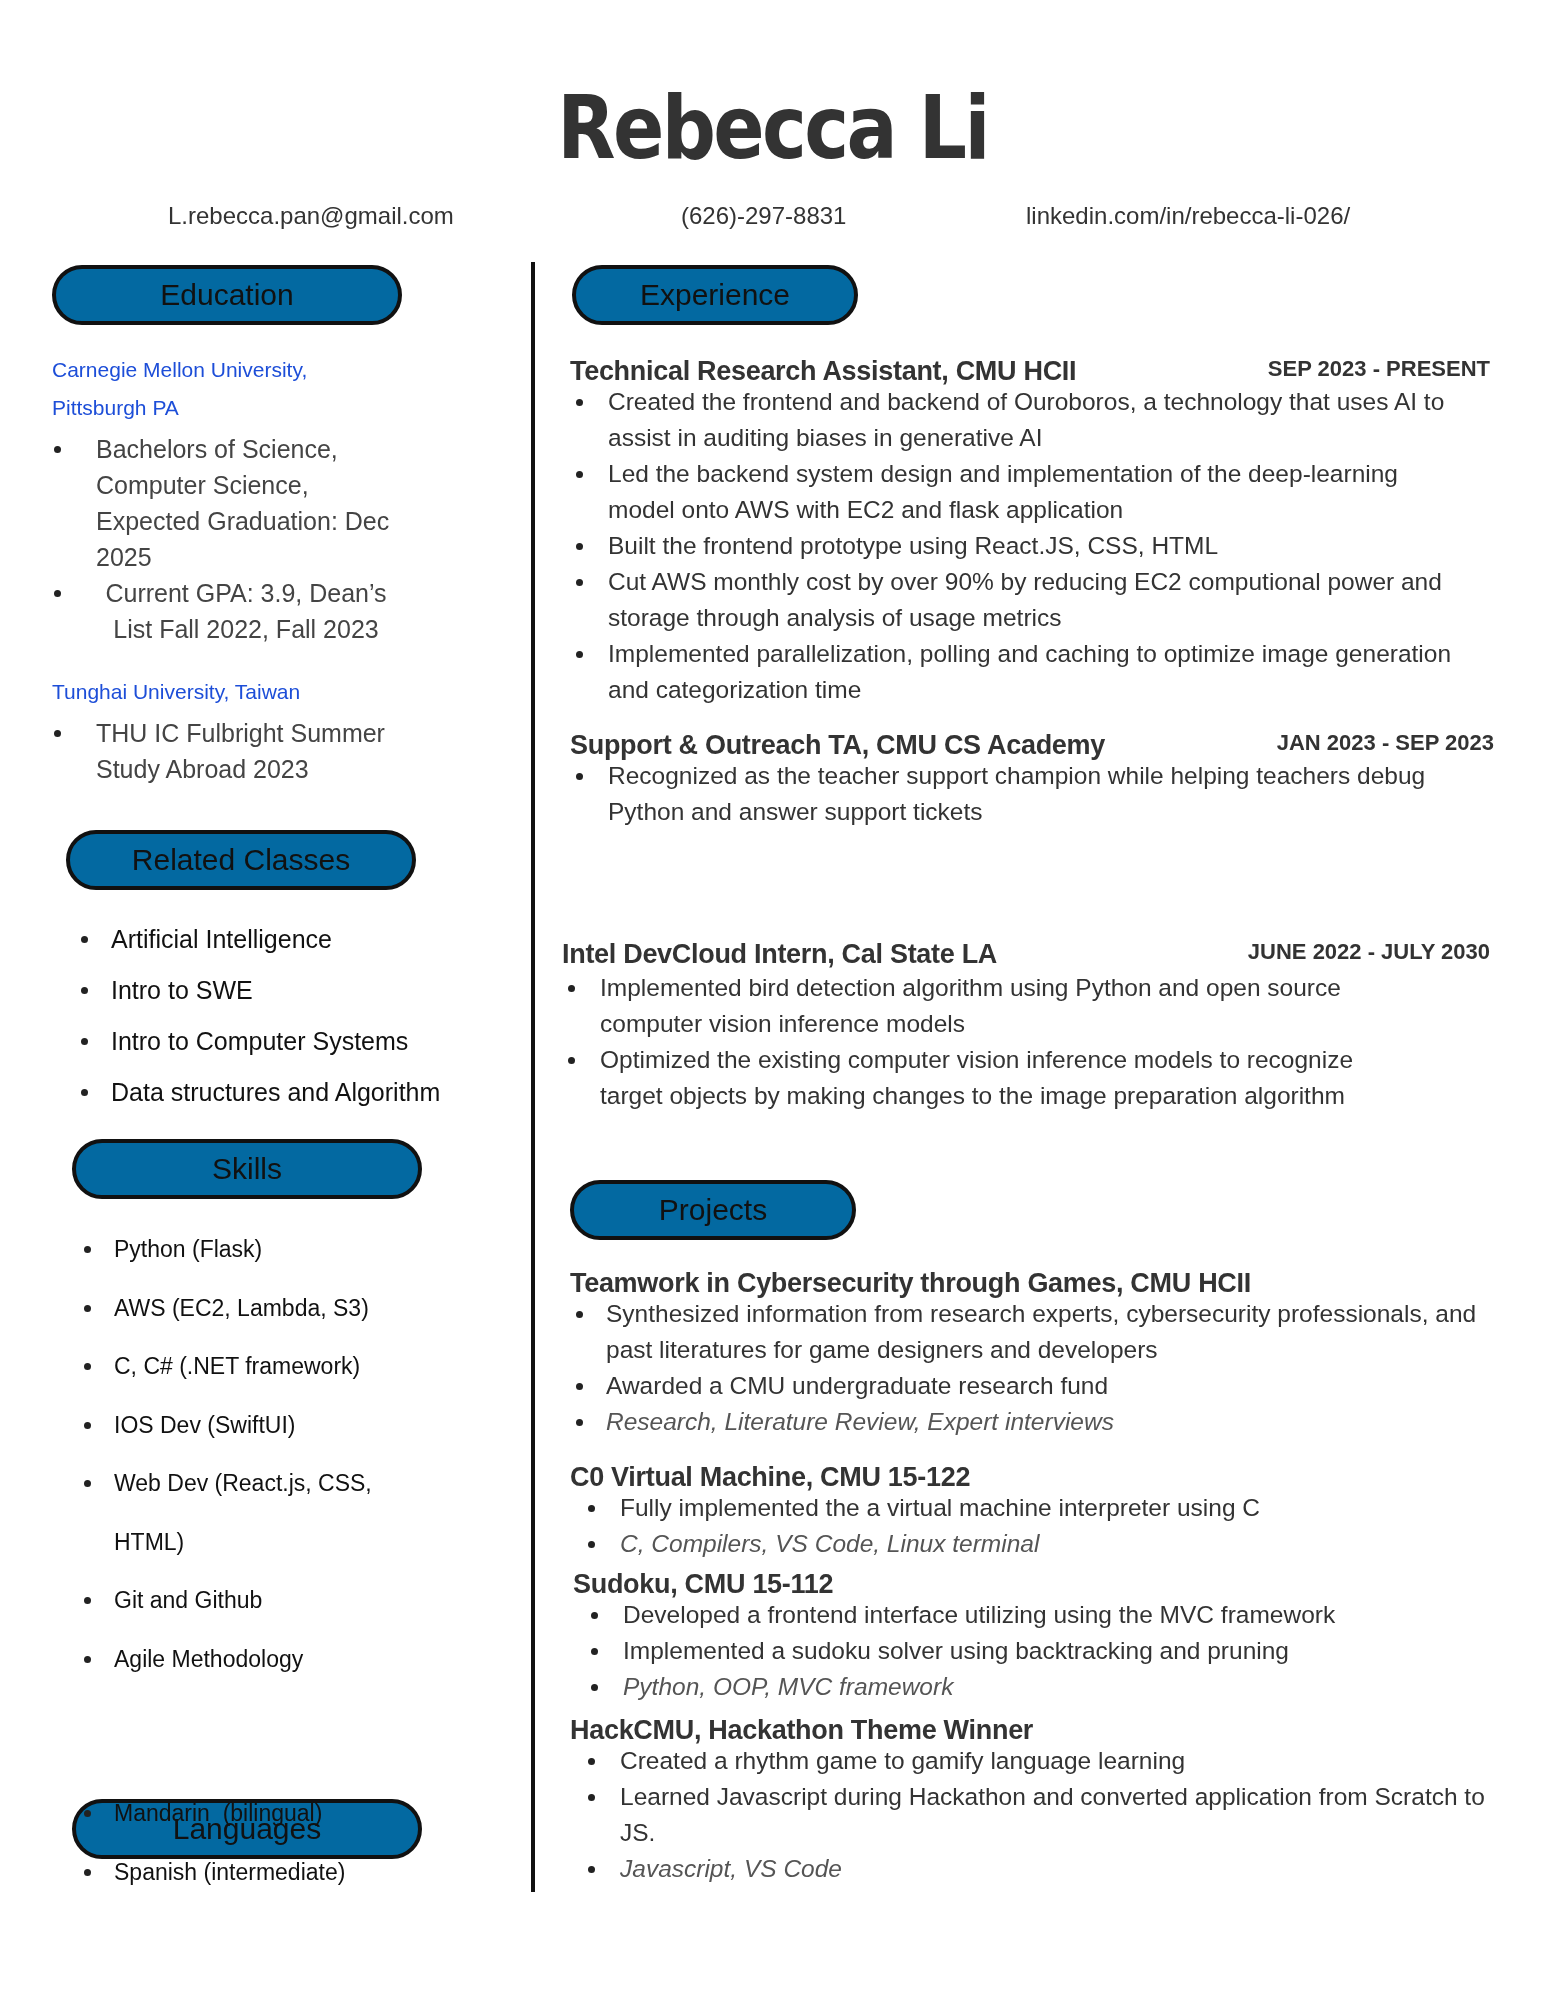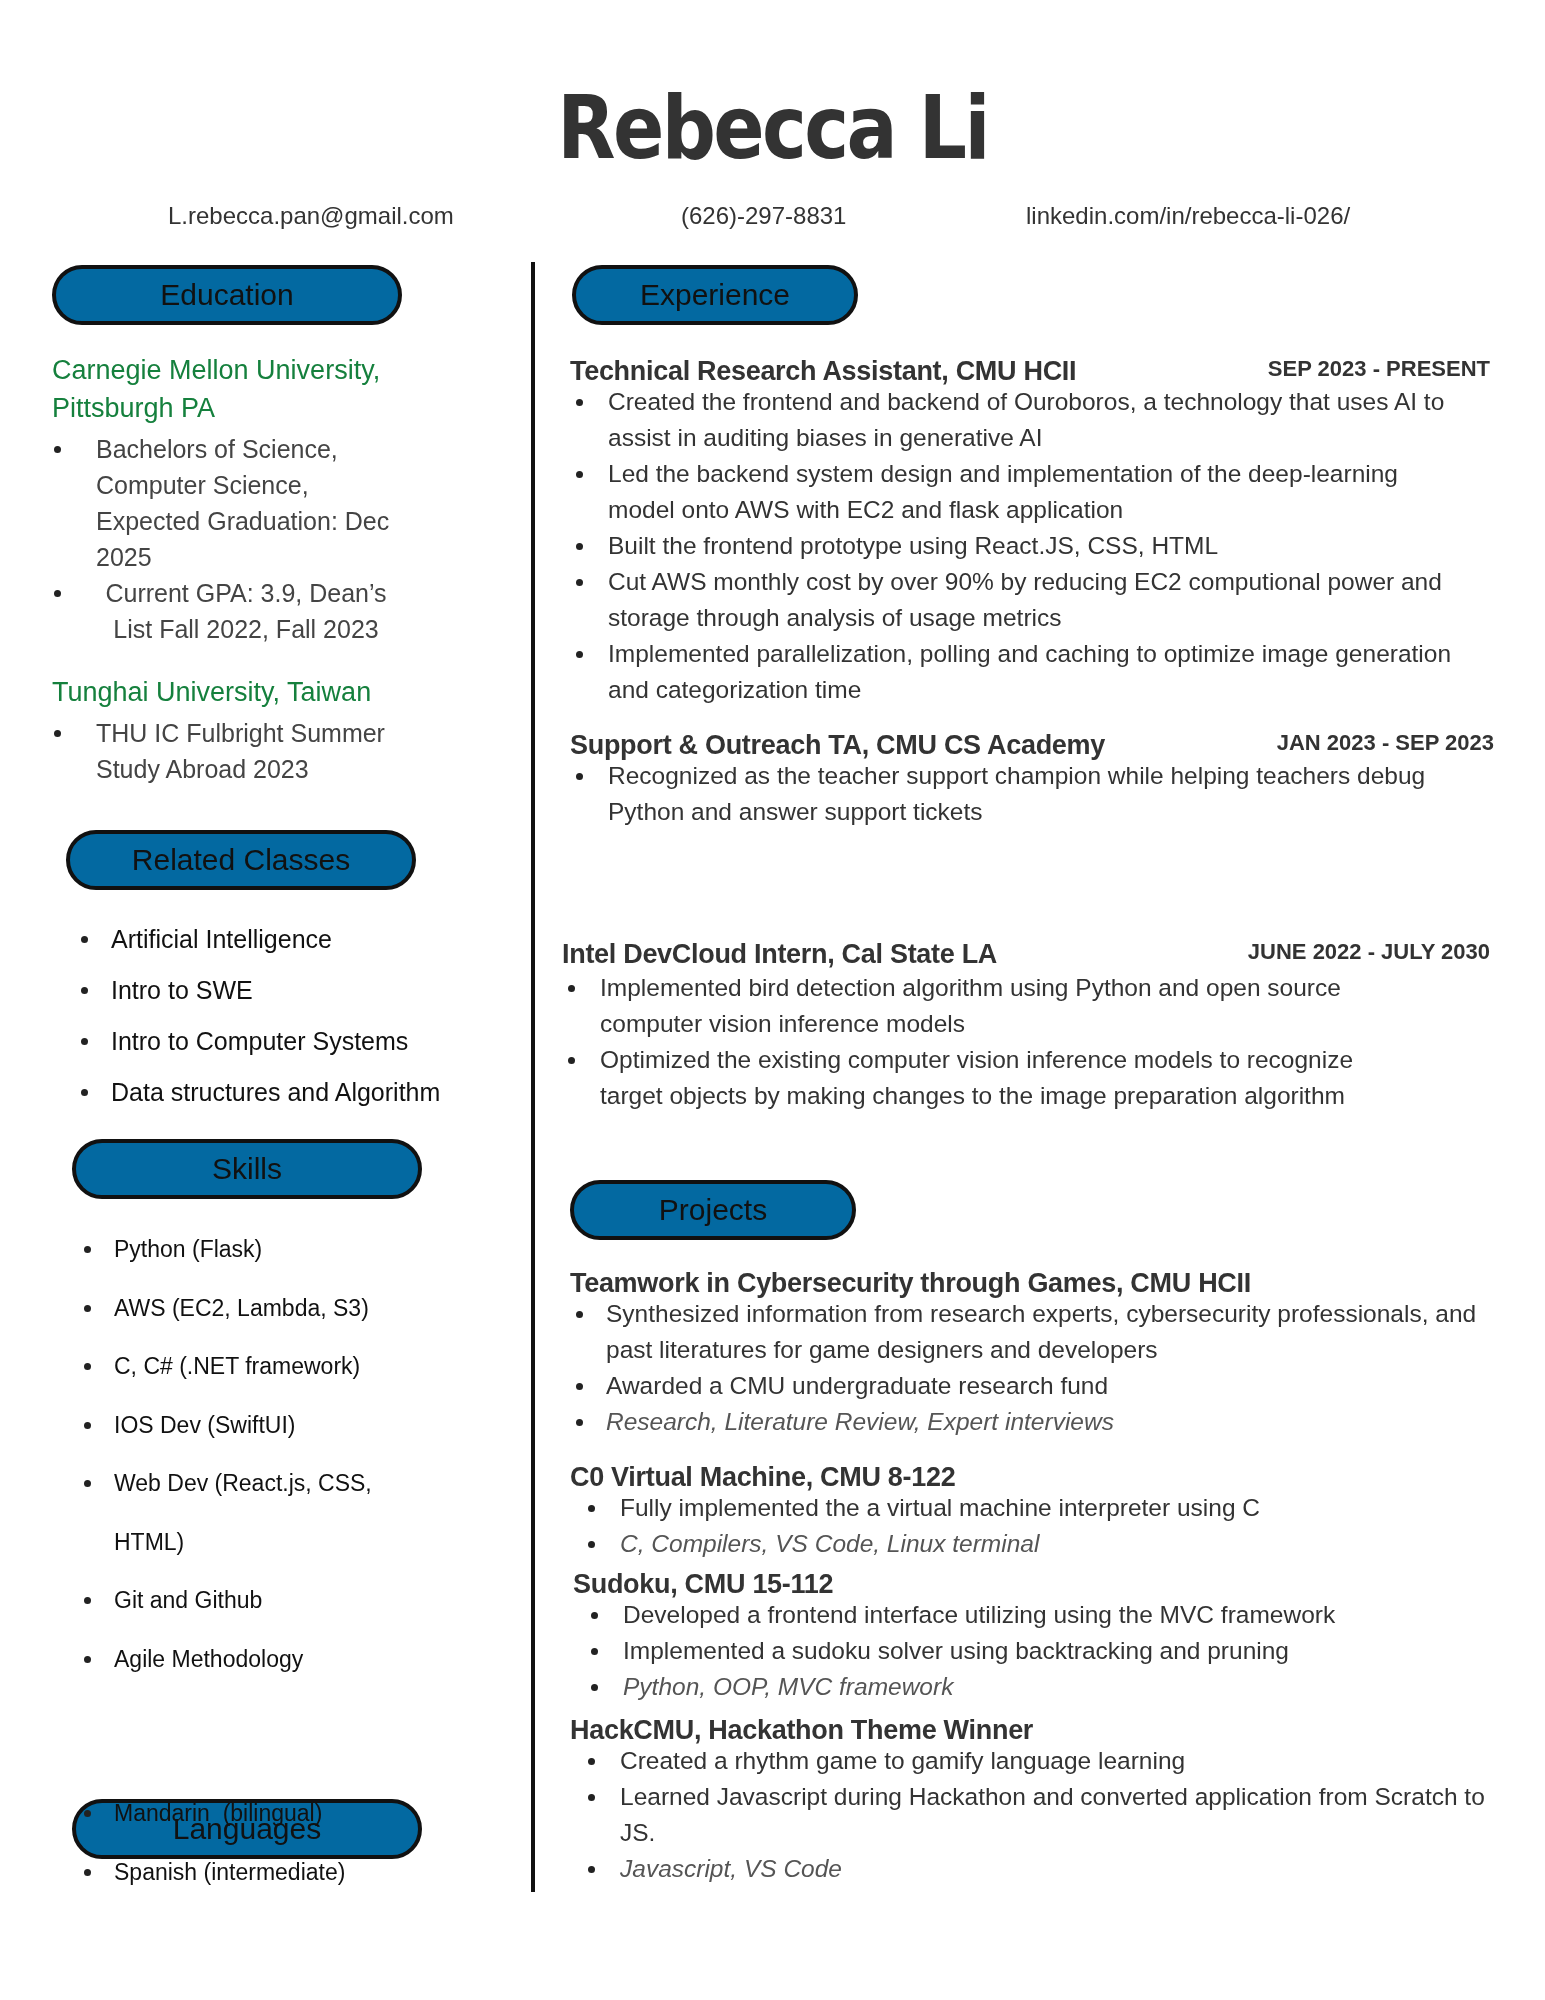--- a/index.html
+++ b/index.html
@@ -7,21 +7,21 @@
       font-family: "Liberation Sans", sans-serif; color: #333333; }
     .abs { position: absolute; }
     .name { left: 0; width: 1545px; top: 78px; text-align: center;
       font-family: "DejaVu Sans", sans-serif; font-weight: bold; font-size: 88px;
       letter-spacing: -3px; transform: scaleX(0.86); color: #333333; line-height: 100px; }
     .contact { top: 201px; font-size: 24px; color: #333333; line-height: 30px; white-space: nowrap; }
     .divider { left: 531px; top: 262px; width: 4px; height: 1630px; background: #111111; }
     .pill { position: absolute; border: 4px solid #111111; border-radius: 34px; height: 60px;
       box-sizing: border-box; display: flex; align-items: center; justify-content: center;
       font-size: 30px; color: #111111; background: #0369a1; }
-    .h-school { font-size: 27px; color: #15803d; line-height: 38px; }
+    .h-school { font-size: 21px; color: #1d4ed8; line-height: 38px; }
     ul { margin: 0; padding: 0; list-style: none; }
     li.b { position: relative; padding-left: 42px; }
     li.b::before { content: ""; position: absolute; left: 6px; width: 7px; height: 7px; border-radius: 50%;
       background: #222; }
     .edu li.b { font-size: 25px; line-height: 36px; color: #444; padding-left: 44px; }
     .edu li.b::before { top: 15px; left: 0; }
     .classes li.b { font-size: 25px; line-height: 51px; color: #111; padding-left: 30px; }
     .classes li.b::before { top: 22px; left: 0; }
     .skills li.b { font-size: 23px; line-height: 58.5px; color: #111; padding-left: 30px; }
     .skills li.b::before { top: 26px; left: 0; }
@@ -121,21 +121,21 @@
 <div class="abs main" style="left:570px; top:1266px; width:930px;">
   <div class="job-title">Teamwork in Cybersecurity through Games, CMU HCII</div>
   <ul style="margin-top:-4px; width:920px;">
     <li class="b" style="padding-left:36px;">Synthesized information from research experts, cybersecurity professionals, and past literatures for game designers and developers</li>
     <li class="b" style="padding-left:36px;">Awarded a CMU undergraduate research fund</li>
     <li class="b tools" style="padding-left:36px;">Research, Literature Review, Expert interviews</li>
   </ul>
 </div>
 
 <div class="abs main" style="left:570px; top:1460px; width:930px;">
-  <div class="job-title">C0 Virtual Machine, CMU 8-122</div>
+  <div class="job-title">C0 Virtual Machine, CMU 15-122</div>
   <ul style="margin-top:-4px; padding-left:12px;">
     <li class="b">Fully implemented the a virtual machine interpreter using C</li>
     <li class="b tools">C, Compilers, VS Code, Linux terminal</li>
   </ul>
 </div>
 
 <div class="abs main" style="left:573px; top:1567px; width:930px;">
   <div class="job-title">Sudoku, CMU 15-112</div>
   <ul style="margin-top:-4px; padding-left:12px;">
     <li class="b">Developed a frontend interface utilizing using the MVC framework</li>

